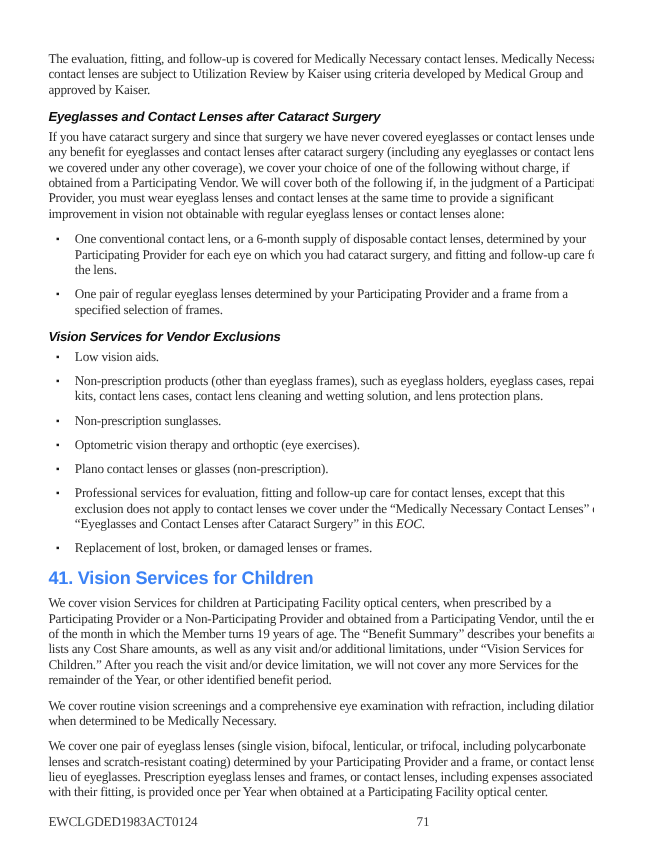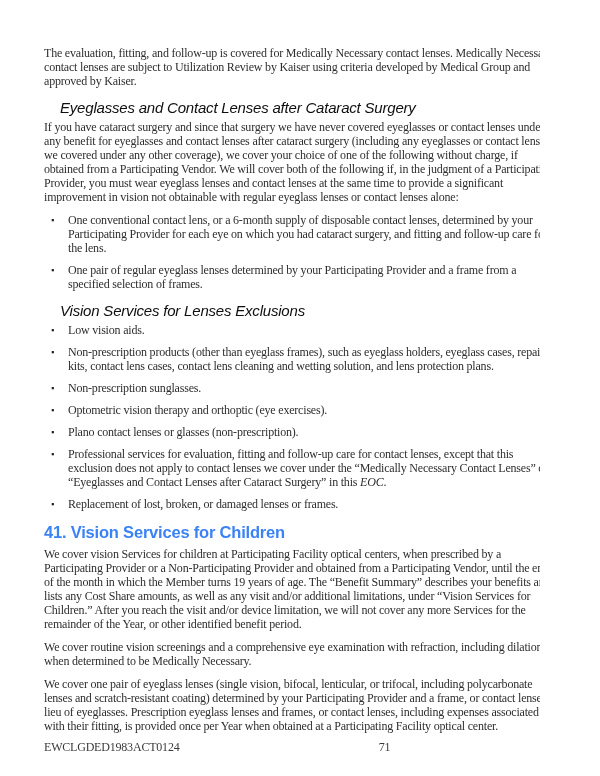--- a/index.html
+++ b/index.html
@@ -23,24 +23,24 @@
     width: 514px;
   }
   p.body-text {
     margin: 0 0 9px 0;
     font-size: 12px;
     line-height: 14px;
     letter-spacing: -0.2px;
     color: #2e2e2e;
   }
   h2.sub-heading {
-    margin: 11px 0 4px 16px;
+    margin: 11px 0 4px 0;
     font-family: "Liberation Sans", sans-serif;
-    font-size: 15px;
-    font-weight: normal;
+    font-size: 12px;
+    font-weight: bold;
     font-style: italic;
     color: #0f0f0f;
     letter-spacing: -0.2px;
   }
   h1.section-heading {
     margin: 12px 0 5px 0;
     font-family: "Liberation Sans", sans-serif;
     font-size: 16.5px;
     font-weight: bold;
     color: #3b82f6;
@@ -103,21 +103,21 @@
           <span class="btext">One conventional contact lens, or a 6-month supply of disposable contact lenses, determined by your Participating Provider for each eye on which you had cataract surgery, and fitting and follow-up care for the lens.</span>
         </li>
         <li>
           <span class="marker">▪</span>
           <span class="btext">One pair of regular eyeglass lenses determined by your Participating Provider and a frame from a specified selection of frames.</span>
         </li>
       </ul>
     </section>
 
     <section>
-      <h2 class="sub-heading">Vision Services for Lenses Exclusions</h2>
+      <h2 class="sub-heading">Vision Services for Vendor Exclusions</h2>
       <ul class="bullet-list">
         <li>
           <span class="marker">▪</span>
           <span class="btext">Low vision aids.</span>
         </li>
         <li>
           <span class="marker">▪</span>
           <span class="btext">Non-prescription products (other than eyeglass frames), such as eyeglass holders, eyeglass cases, repair kits, contact lens cases, contact lens cleaning and wetting solution, and lens protection plans.</span>
         </li>
         <li>

